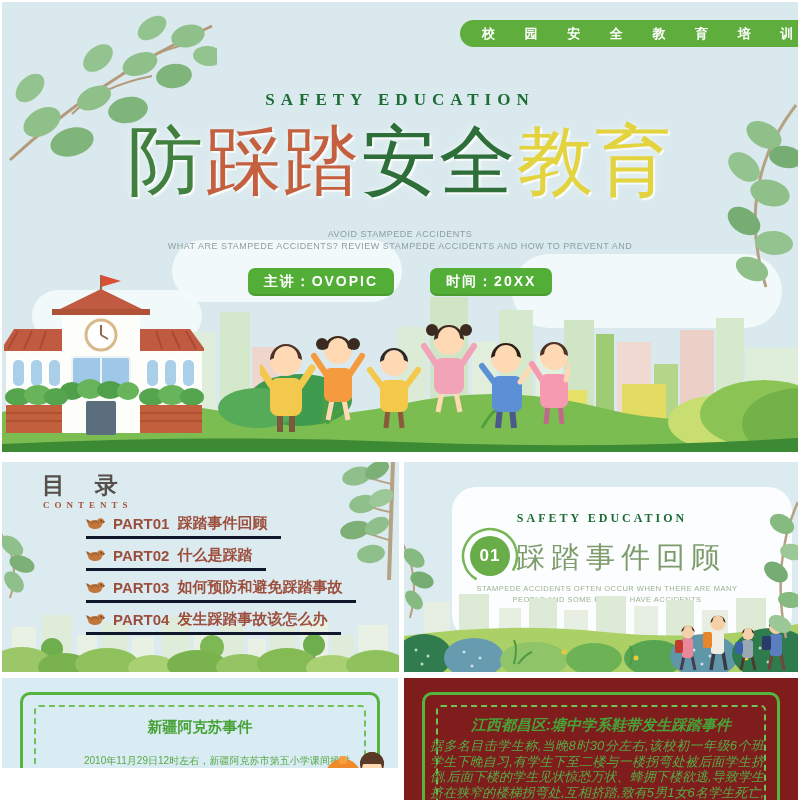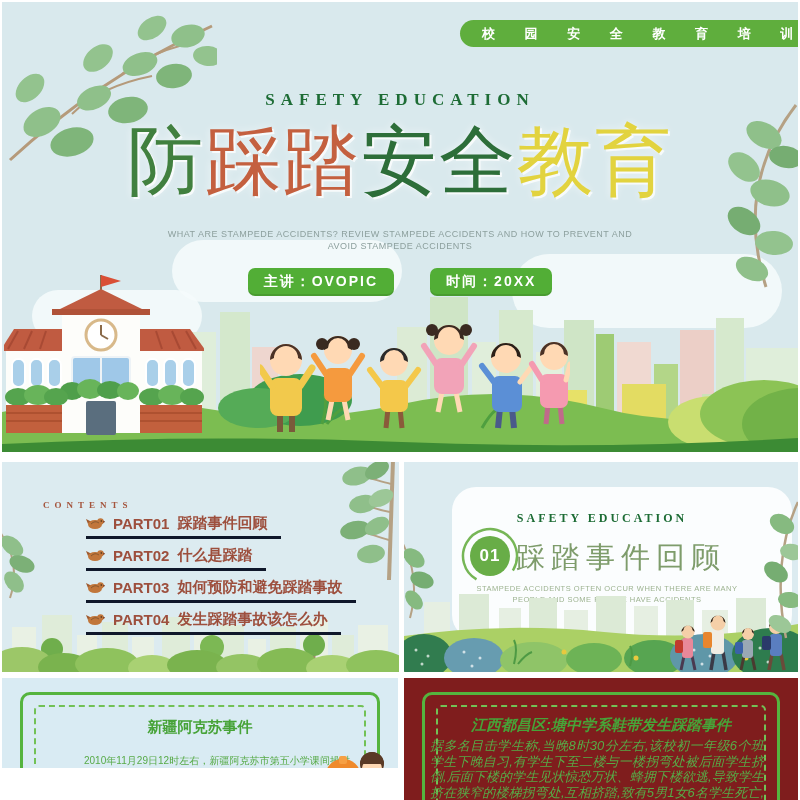--- a/index.html
+++ b/index.html
@@ -232,22 +232,22 @@
     <ellipse cx="88" cy="146" rx="19" ry="12" fill="#93c38e" transform="rotate(5 88 146)"></ellipse>
     <ellipse cx="66" cy="172" rx="17" ry="11" fill="#8fc08a" transform="rotate(25 66 172)"></ellipse>
   </svg>
 
   <div class="banner">
     <span>校 园 安 全 教 育 培 训</span>
   </div>
   <div class="kicker1">SAFETY EDUCATION</div>
   <div class="main-title"><span style="color: rgb(65, 128, 63);">防</span><span style="color: rgb(196, 96, 63);">踩踏</span><span style="color: rgb(45, 110, 57);">安全</span><span style="color: rgb(226, 211, 63);">教育</span></div>
   <div class="subtitle1">
+    <div>AVOID STAMPEDE ACCIDENTS</div>
     <div>WHAT ARE STAMPEDE ACCIDENTS? REVIEW STAMPEDE ACCIDENTS AND HOW TO PREVENT AND</div>
-    <div>AVOID STAMPEDE ACCIDENTS</div>
   </div>
   <div class="pills">
     <div class="pill">主讲：OVOPIC</div>
     <div class="pill">时间：20XX</div>
   </div>
 </div>
 
 <div class="slide s2">
   <svg class="deco" style="left:0;bottom:0;" width="397" height="75" viewBox="0 0 397 75">
     <rect x="10" y="30" width="24" height="45" fill="#e9f1e4"></rect>
@@ -290,20 +290,21 @@
     <ellipse cx="62" cy="66" rx="13" ry="8" fill="#8fbf8a" transform="rotate(-28 62 66)"></ellipse>
     <ellipse cx="56" cy="94" rx="14" ry="9" fill="#8fbf8a" transform="rotate(-8 56 94)"></ellipse>
   </svg>
   <svg class="deco" style="left:-4px;top:66px;" width="44" height="72" viewBox="0 0 44 72">
     <path d="M2,4 C16,24 20,46 12,70" stroke="#b5a184" stroke-width="2" fill="none"></path>
     <ellipse cx="14" cy="18" rx="13" ry="8" fill="#8fbf8a" transform="rotate(40 14 18)"></ellipse>
     <ellipse cx="24" cy="36" rx="13" ry="8" fill="#7cb077" transform="rotate(20 24 36)"></ellipse>
     <ellipse cx="16" cy="54" rx="12" ry="8" fill="#8fbf8a" transform="rotate(50 16 54)"></ellipse>
   </svg>
 
+  <div class="toc-title">目 录</div>
   <div class="toc-sub">CONTENTS</div>
   <div class="toc-list">
     <div class="toc-item">
       <svg width="19" height="13" viewBox="0 0 19 13">
             <polygon points="2,7 0,2 6,5" fill="#a05a2e"></polygon>
             <ellipse cx="9" cy="7.5" rx="7" ry="4.5" fill="#c1763b"></ellipse>
             <circle cx="14.5" cy="4.5" r="3.2" fill="#c1763b"></circle>
             <polygon points="17,3.6 19.5,4.8 17,6" fill="#8a4a2a"></polygon>
             <circle cx="15.3" cy="4" r="0.8" fill="#3a2a1a"></circle>
             <path d="M5,7 q4,-4 8,-1" stroke="#8a5a30" stroke-width="1" fill="none"></path>

